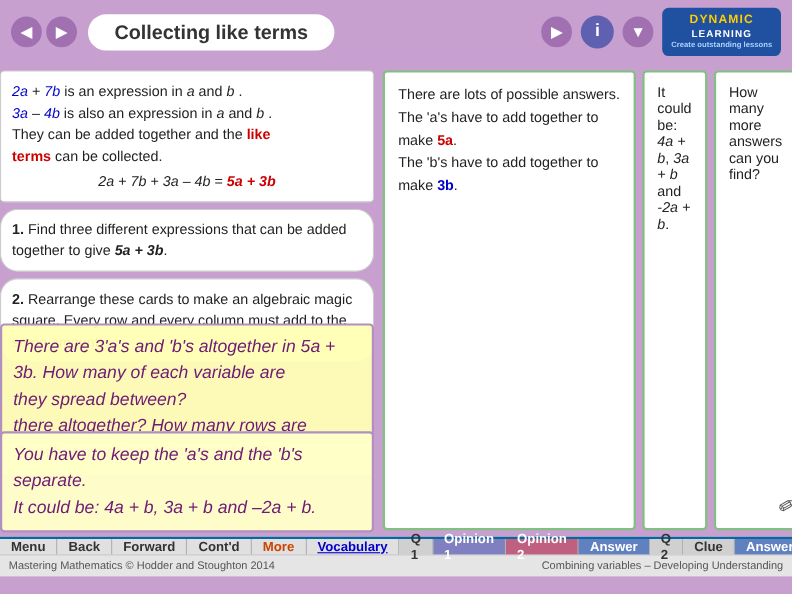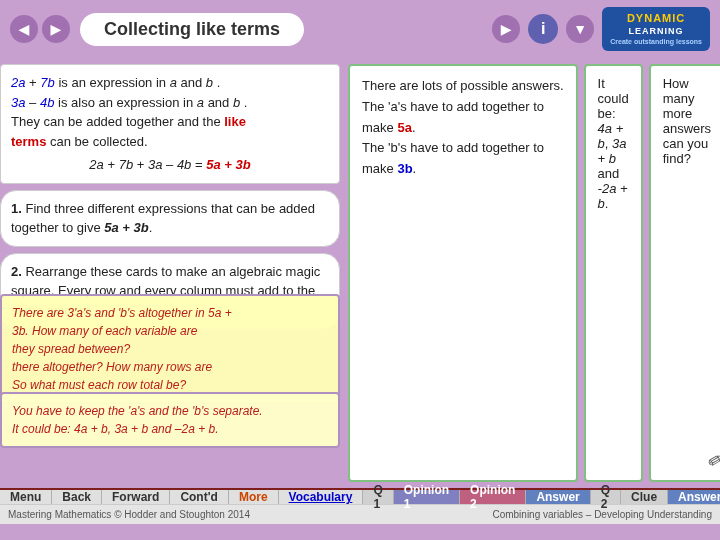--- a/index.html
+++ b/index.html
@@ -142,23 +142,23 @@
     .question-number {
       font-weight: bold;
     }
 
     
     .hint-box {
       background: rgba(255,255,180,0.95);
       border: 2px solid #b090c0;
       border-radius: 4px;
       padding: 8px 10px;
-      font-size: 12px;
+      font-size: 16px;
       font-style: italic;
-      color: #b91c1c;
+      color: #701a75;
       line-height: 1.5;
       position: absolute;
       z-index: 10;
     }
 
     .hint-box-1 {
       top: 230px;
       left: 0;
       right: 0;
     }
@@ -209,21 +209,21 @@
       transform: rotate(-30deg);
       color: #555;
     }
 
     
     .nav-bar {
       display: flex;
       align-items: center;
       background: #e0e0e0;
       height: 16px;
-      border-top: 2px solid #7f1d1d;
+      border-top: 2px solid #0369a1;
       padding: 0;
     }
 
     .nav-btn {
       padding: 0 10px;
       height: 100%;
       display: flex;
       align-items: center;
       font-size: 12px;
       font-weight: bold;

